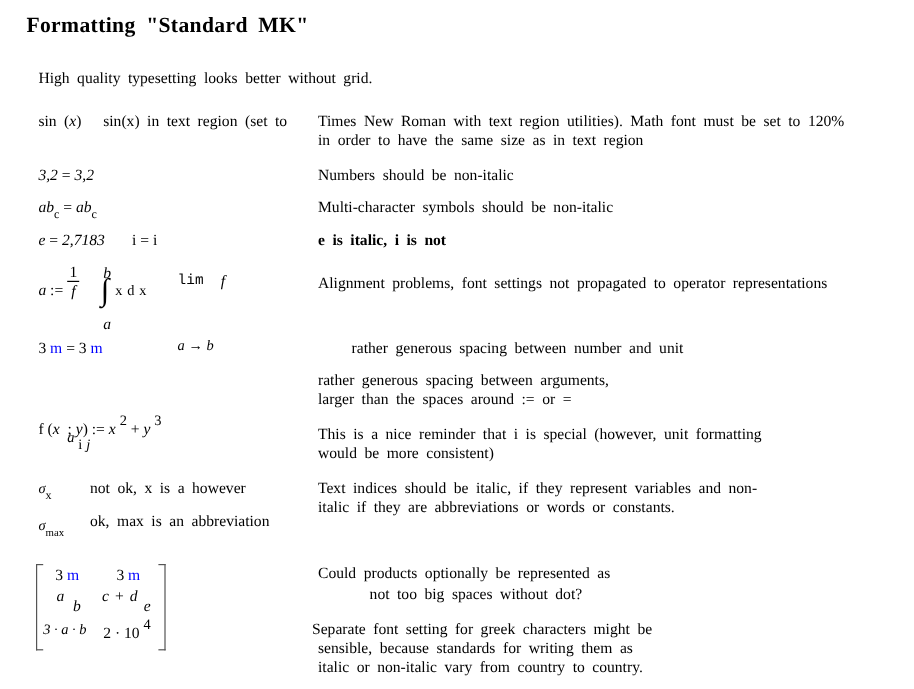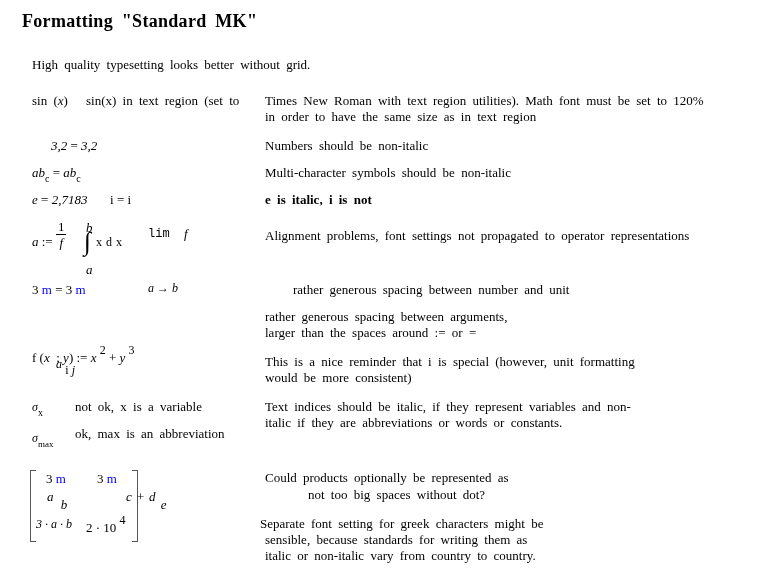--- a/index.html
+++ b/index.html
@@ -39,21 +39,21 @@
 <div class="abs txt" style="left:32px; top:57px;">High  quality  typesetting  looks  better  without  grid.</div>
 
 <div class="abs math" style="left:32px; top:93px;">
   <span>sin</span>
   <span style="margin-left:3px;">(</span><span class="it">x</span><span>)</span>
 </div>
 <div class="abs txt" style="left:86px; top:93px;">sin(x)  in  text  region  (set  to</div>
 <div class="abs txt" style="left:265px; top:93px;">Times  New  Roman  with  text  region  utilities).  Math  font  must  be  set  to  120%</div>
 <div class="abs txt" style="left:265px; top:109px;">in  order  to  have  the  same  size  as  in  text  region</div>
 
-<div class="abs math it" style="left:32px; top:138px;margin-left:19px;">
+<div class="abs math it" style="left:32px; top:138px;">
   <span>3,2</span>
   <span class="up"> = </span>
   <span>3,2</span>
 </div>
 <div class="abs txt" style="left:265px; top:138px;">Numbers  should  be  non-italic</div>
 
 <div class="abs math" style="left:32px; top:165px;">
   <span class="it">ab</span><span class="sub">c</span>
   <span> = </span>
   <span class="it">ab</span><span class="sub">c</span>
@@ -111,21 +111,21 @@
   <span class="it" style="font-size:12px;">a</span>
   <span style="position:relative; top:6px; font-size:12px;">i</span>
   <span class="it" style="position:relative; top:6px; font-size:12px;">j</span>
 </div>
 <div class="abs txt" style="left:265px; top:354px;">This  is  a  nice  reminder  that  i  is  special  (however,  unit  formatting</div>
 <div class="abs txt" style="left:265px; top:370px;">would  be  more  consistent)</div>
 
 <div class="abs math" style="left:32px; top:399px;">
   <span class="it" style="font-size:12px;">σ</span><span class="sub" style="font-size:10px;">x</span>
 </div>
-<div class="abs txt" style="left:75px; top:399px;">not  ok,  x  is  a  variable</div>
+<div class="abs txt" style="left:75px; top:399px;">not  ok,  x  is  a  however</div>
 <div class="abs math" style="left:32px; top:430px;">
   <span class="it" style="font-size:12px;">σ</span><span class="sub" style="font-size:9px;">max</span>
 </div>
 <div class="abs txt" style="left:75px; top:426px;">ok,  max  is  an  abbreviation</div>
 <div class="abs txt" style="left:265px; top:399px;">Text  indices  should  be  italic,  if  they  represent  variables  and  non-</div>
 <div class="abs txt" style="left:265px; top:415px;">italic  if  they  are  abbreviations  or  words  or  constants.</div>
 
 <div>
   <div class="bracket-l"></div>
   <div class="bracket-r"></div>
@@ -135,21 +135,21 @@
   </div>
   <div class="abs math" style="left:97px; top:471px;">
     <span>3</span>
     <span class="blue">m</span>
   </div>
   <div class="abs math" style="left:47px; top:489px;">
     <span class="it">a</span>
     <span class="it" style="position:relative; top:8px; margin-left:4px;">b</span>
   </div>
   <div class="abs math" style="left:85px; top:489px;">
-    <span class="it" style="word-spacing:1px;margin-left:41px;">c + d</span>
+    <span class="it" style="word-spacing:1px;">c + d</span>
     <span class="it" style="position:relative; top:8px; margin-left:2px;">e</span>
   </div>
   <div class="abs math it" style="left:36px; top:517px; font-size:12px;">3 · a · b</div>
   <div class="abs math" style="left:86px; top:520px;">
     <span>2 · 10</span>
     <span class="sup">4</span>
   </div>
 </div>
 <div class="abs txt" style="left:265px; top:470px;">Could  products  optionally  be  represented  as</div>
 <div class="abs txt" style="left:265px; top:487px;margin-left:43px;">not  too  big  spaces  without  dot?</div>

